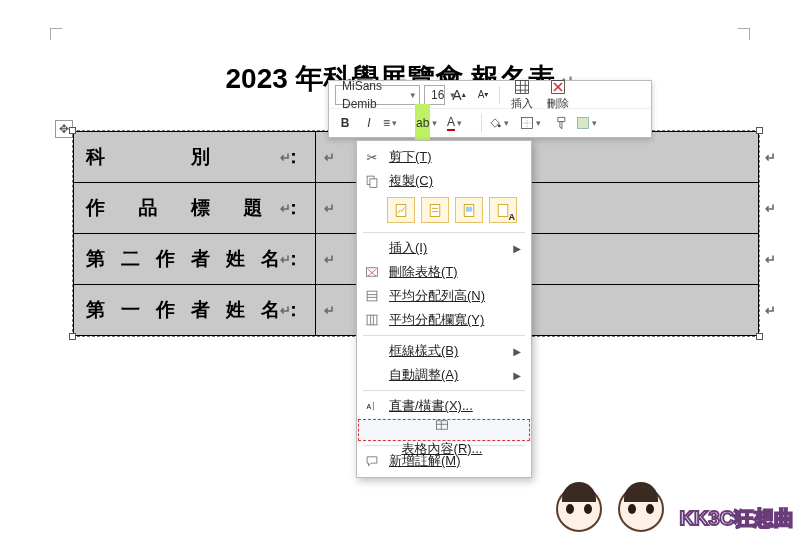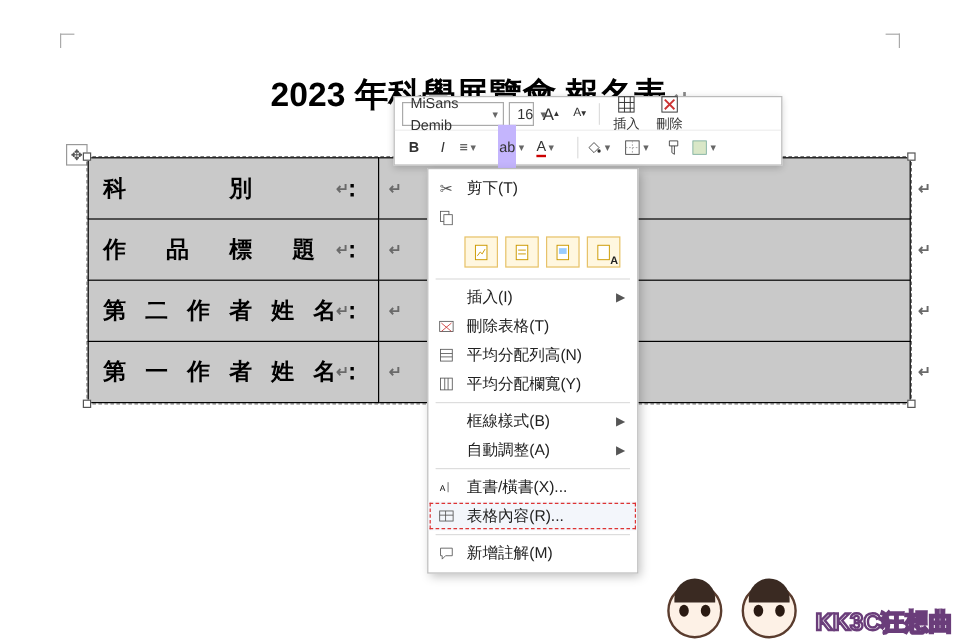--- a/index.html
+++ b/index.html
@@ -50,45 +50,45 @@
   .mini-row.top { border-bottom:1px solid #eee;}
   .font-box { border:1px solid #aaa; height:20px; line-height:18px; padding:0 4px 0 6px; background:#fff; display:flex; align-items:center; gap:6px;}
   .dd { font-size:9px; color:#666;}
   .mini-btn { width:20px; height:20px; display:flex; align-items:center; justify-content:center; cursor:pointer;}
   .mini-btn.wdd { width:28px; justify-content:flex-start; gap:2px;}
   .vline { width:1px; height:18px; background:#ddd; margin:0 2px;}
   .stack { display:flex; flex-direction:column; align-items:center; width:32px; font-size:11px; gap:1px;}
   .stack svg { width:18px; height:16px;}
   .bold{font-weight:bold;} .ital{font-style:italic;}
   .underA{ border-bottom:2px solid #c00; padding-bottom:1px; line-height:1;}
-  .hiliteA{ background:#c4b5fd; padding:12px 1px;}
+  .hiliteA{ background:#bef264; padding:12px 1px;}
   
   .ctx {
     position:absolute; top:140px; left:356px; width:176px;
     background:#fff; border:1px solid #bbb; box-shadow:2px 3px 8px rgba(0,0,0,.25);
     font-size:13px; color:#222; padding:4px 0;
   }
   .ctx .sep { height:1px; background:#ddd; margin:3px 6px;}
   .ctx .item {
     display:flex; align-items:center; height:24px; padding:0 10px 0 6px; gap:8px; position:relative;
   }
   .ctx .ico { width:18px; display:flex; align-items:center; justify-content:center; color:#555;}
-  .ctx .lab { flex:1; white-space:nowrap;}
+  .ctx .lab { flex:1; white-space:nowrap;text-decoration:underline;}
   .ctx .arrow { font-size:10px; color:#555;}
   .ctx .paste-row {
     display:flex; gap:6px; padding:4px 6px 6px 30px;
   }
   .paste-opt {
     width:28px; height:26px; border:1px solid #e7c26a; background:#fff7e0;
     display:flex; align-items:center; justify-content:center; position:relative;
   }
   .paste-opt svg{width:16px;height:16px;}
   .paste-opt .sub{ position:absolute; right:1px; bottom:0; font-size:9px; font-weight:bold;}
   .highlight-item {
-    outline:1.5px dashed #d33; outline-offset:-2px; background:#f3f6fb;
+    outline:1.5px dashed #d33; outline-offset:-2px; background:#f3f6fb;flex-direction:column;
   }
   .watermark{
     position:absolute; right:6px; bottom:2px; display:flex; align-items:flex-end; gap:16px;
   }
   .wm-text{
     font-size:20px; font-weight:900;
     color:#fff;
     -webkit-text-stroke:2px #6a3d7a;
   }
   .face{width:46px;height:46px;border-radius:50%;background:#fdf1e6;border:2px solid #5a3c2e;display:flex;align-items:center;justify-content:center;position:relative;}
@@ -236,20 +236,21 @@
     <span class="ico">✂</span>
     <span class="lab">剪下(T)</span>
   </div>
   <div class="item">
     <span class="ico">
         <svg width="14" height="14" viewBox="0 0 20 20">
           <rect x="3" y="3" width="10" height="12" fill="none" stroke="#555"></rect>
           <rect x="7" y="7" width="10" height="12" fill="#fff" stroke="#555"></rect>
         </svg>
       </span>
+    <span class="lab">複製(C)</span>
   </div>
   <div class="paste-row">
     <div class="paste-opt">
         <svg viewBox="0 0 20 20">
           <rect x="4" y="3" width="12" height="15" fill="#fff" stroke="#c90"></rect>
           <path d="M6 14l3-4 2 2 3-5" stroke="#c90" fill="none"></path>
         </svg>
       </div>
     <div class="paste-opt">
         <svg viewBox="0 0 20 20">

